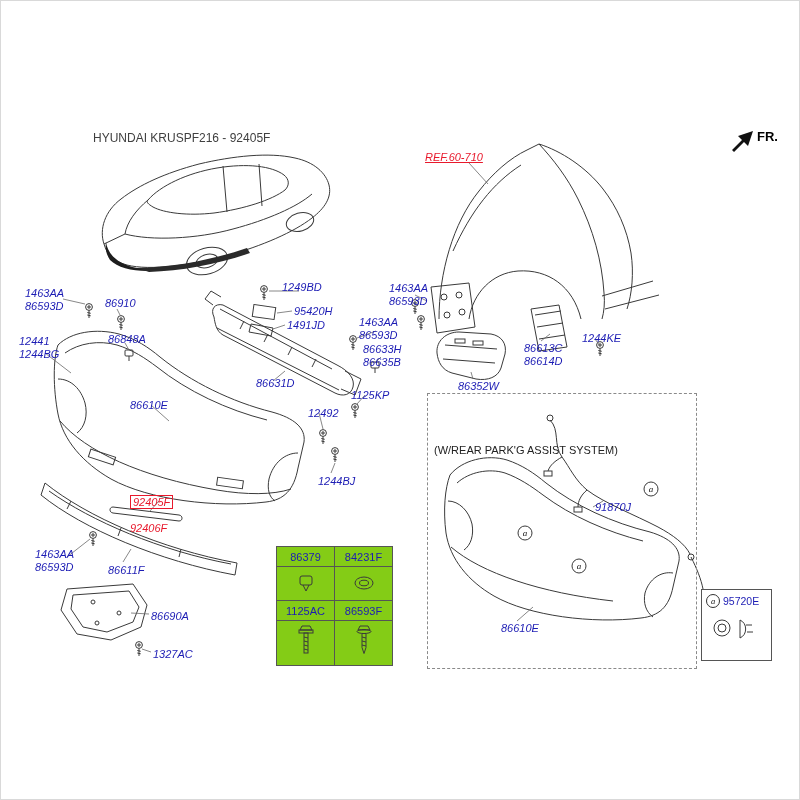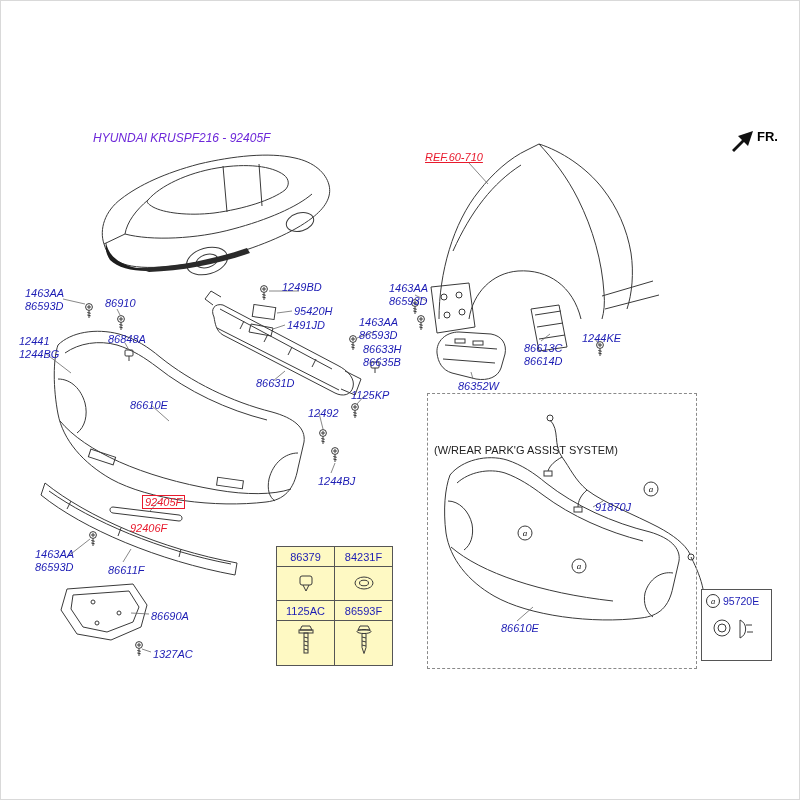--- a/index.html
+++ b/index.html
@@ -5,41 +5,41 @@
   html,body{margin:0;padding:0;}
   body{
     width:800px;height:800px;position:relative;background:#fff;
     font-family:"Liberation Sans", sans-serif;overflow:hidden;
     box-sizing:border-box;border:1px solid #d9d9d9;
   }
   #art{position:absolute;left:0;top:0;z-index:0;}
   .ln{fill:none;stroke:var(--line,#3a3a3a);stroke-width:1;}
   .ldr{stroke:#6a6a6a;stroke-width:0.8;}
   .mk{font-size:9px;font-style:italic;text-anchor:middle;fill:#111;font-family:"Liberation Serif",serif;}
-  .title{position:absolute;font-size:12px;color:#6d28d9;z-index:2;font-style:italic;}
+  .title{position:absolute;font-size:12px;color:#404040;z-index:2;}
   .lbl{
     position:absolute;font-size:11px;line-height:12.5px;
     color:var(--label-blue,#1c1cb4);white-space:pre-line;z-index:2;cursor:pointer;font-style:italic;
   }
   .red{color:var(--highlight-red,#e8192c);}
-  .boxed{border:1px solid var(--highlight-red,#e8192c);padding:0 2px;display:inline-block;margin-left:12px;}
+  .boxed{border:1px solid var(--highlight-red,#e8192c);padding:0 2px;display:inline-block;}
   .ref{color:var(--highlight-red,#e8192c);text-decoration:underline;}
   .fr{position:absolute;display:flex;align-items:flex-start;gap:2px;z-index:2;}
   .fr-text{font-weight:bold;font-size:13px;color:#000;}
   .park-box{position:absolute;border:1px dashed #8a8a8a;z-index:1;}
   .park-title{font-size:11px;color:#222;padding:4px 0 0 6px;margin-top:46px;}
   .sensor-box{position:absolute;border:1px solid #555;z-index:2;background:#fff;}
   .sensor-row{display:flex;align-items:center;gap:3px;padding:4px 2px 0 4px;}
   .a-mark{
     width:12px;height:12px;border:1px solid #333;border-radius:50%;
     font-size:8.5px;font-style:italic;display:inline-flex;align-items:center;
     justify-content:center;color:#111;font-family:"Liberation Serif",serif;flex:0 0 auto;
   }
   .sensor-part{color:var(--label-blue,#1c1cb4);font-size:10.5px;}
-  .hw{position:absolute;border-collapse:collapse;z-index:2;background:#fef9c3;}
+  .hw{position:absolute;border-collapse:collapse;z-index:2;background:#84cc16;}
   .hw td{border:1px solid #555;width:57px;text-align:center;font-size:11px;height:19px;padding:0;}
   .hw tr:nth-child(2) td{height:33px;}
   .hw tr:nth-child(4) td{height:44px;}
   .hw-part{color:var(--label-blue,#1c1cb4);cursor:pointer;}
 </style>
 </head>
 <body>
 
 <svg id="art" width="800" height="800" viewBox="0 0 800 800">
   <defs>

